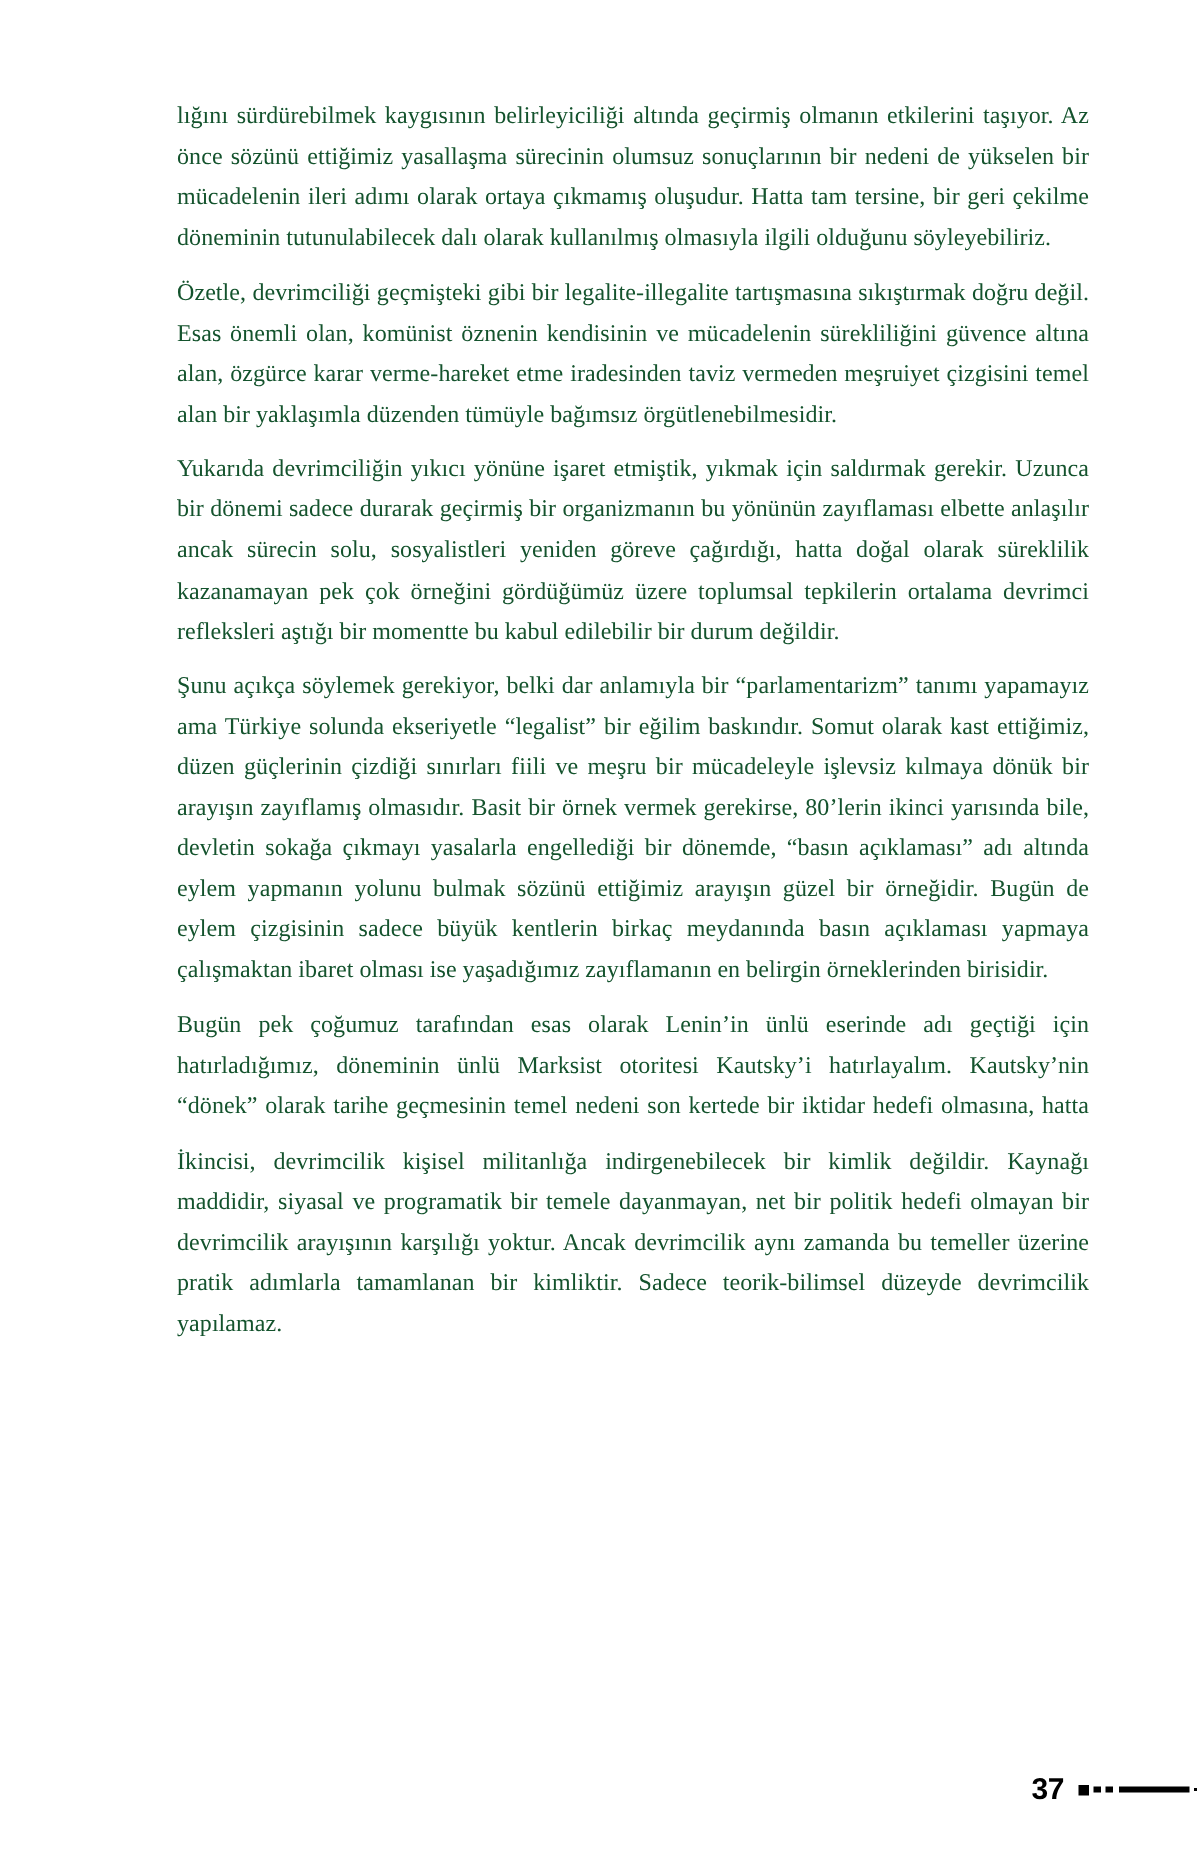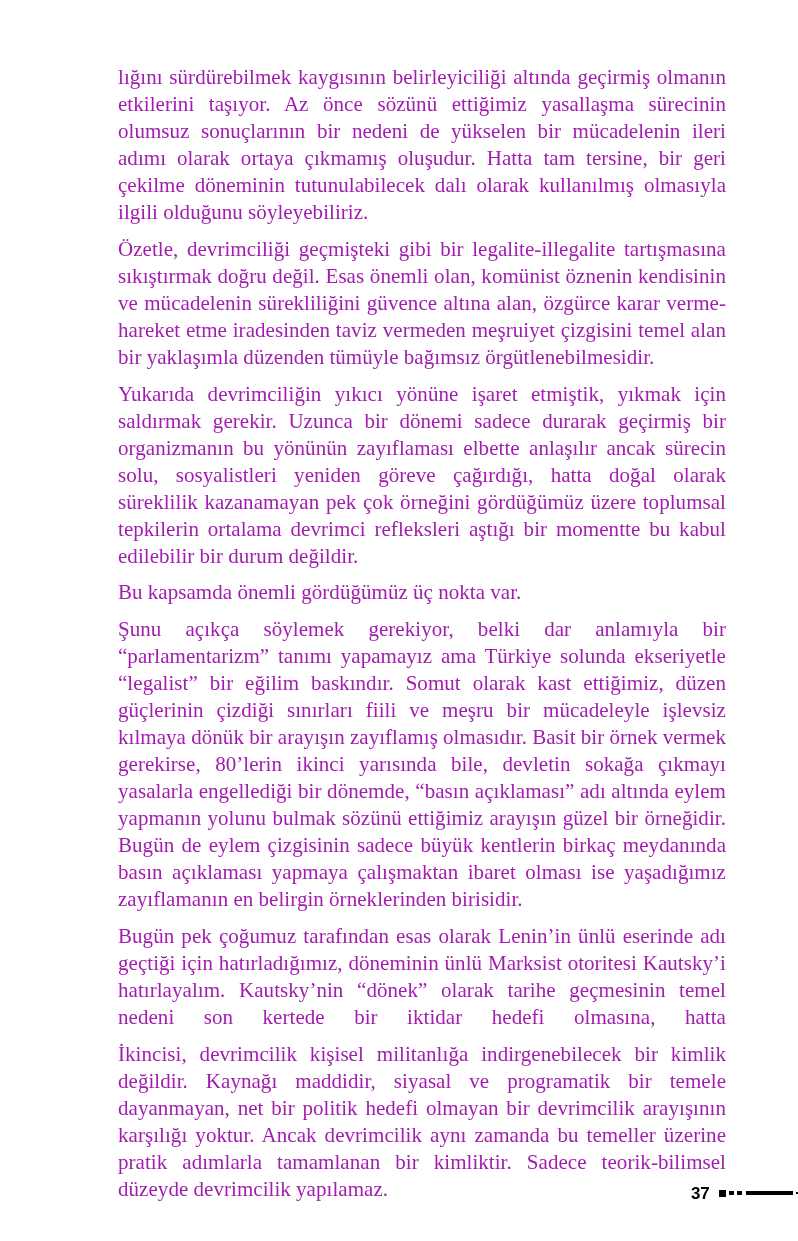--- a/index.html
+++ b/index.html
@@ -21,26 +21,26 @@
     background: #ffffff;
   }
   .text-column {
     position: absolute;
     left: 118px;
     top: 64px;
     width: 608px;
   }
   .para {
     font-family: "Liberation Serif", "DejaVu Serif", serif;
-    font-size: 21px;
+    font-size: 16px;
     line-height: 27.05px;
     text-align: justify;
     text-justify: inter-word;
     margin: 0 0 9.5px 0;
-    color: #a21caf;
+    color: #14532d;
     -webkit-hyphens: none;
     hyphens: none;
     word-spacing: -0.1px;
     letter-spacing: 0.05px;
   }
   .para:last-child {
     margin-bottom: 0;
   }
   
   .para.clipped {
@@ -51,21 +51,21 @@
     right: 0px;
     bottom: 37px;
     height: 22px;
     display: flex;
     align-items: center;
     justify-content: flex-end;
   }
   .page-number {
     font-family: "Liberation Sans", "DejaVu Sans", sans-serif;
     font-weight: bold;
-    font-size: 17px;
+    font-size: 20px;
     line-height: 1;
     color: #000000;
     letter-spacing: -0.2px;
   }
   .ornament {
     display: flex;
     align-items: center;
     margin-left: 9px;
   }
   .orn-sq-lg {
@@ -94,21 +94,20 @@
 </style>
 </head>
 <body>
 
 <div class="page">
 
   <div class="text-column">
     <p class="para">lığını sürdürebilmek kaygısının belirleyiciliği altında geçirmiş olmanın etkilerini taşıyor. Az önce sözünü ettiğimiz yasallaşma sürecinin olumsuz sonuçlarının bir nedeni de yükselen bir mücadelenin ileri adımı olarak ortaya çıkmamış oluşudur. Hatta tam tersine, bir geri çekilme döneminin tutunulabilecek dalı olarak kullanılmış olmasıyla ilgili olduğunu söyleyebiliriz.</p>
     <p class="para">Özetle, devrimciliği geçmişteki gibi bir legalite-illegalite tartışmasına sıkıştırmak doğru değil. Esas önemli olan, komünist öznenin kendisinin ve mücadelenin sürekliliğini güvence altına alan, özgürce karar verme-hareket etme iradesinden taviz vermeden meşruiyet çizgisini temel alan bir yaklaşımla düzenden tümüyle bağımsız örgütlenebilmesidir.</p>
     <p class="para">Yukarıda devrimciliğin yıkıcı yönüne işaret etmiştik, yıkmak için saldırmak gerekir. Uzunca bir dönemi sadece durarak geçirmiş bir organizmanın bu yönünün zayıflaması elbette anlaşılır ancak sürecin solu, sosyalistleri yeniden göreve çağırdığı, hatta doğal olarak süreklilik kazanamayan pek çok örneğini gördüğümüz üzere toplumsal tepkilerin ortalama devrimci refleksleri aştığı bir momentte bu kabul edilebilir bir durum değildir.</p>
-    <p class="para">Bu kapsamda önemli gördüğümüz üç nokta var.</p>
     <p class="para">Şunu açıkça söylemek gerekiyor, belki dar anlamıyla bir “parlamentarizm” tanımı yapamayız ama Türkiye solunda ekseriyetle “legalist” bir eğilim baskındır. Somut olarak kast ettiğimiz, düzen güçlerinin çizdiği sınırları fiili ve meşru bir mücadeleyle işlevsiz kılmaya dönük bir arayışın zayıflamış olmasıdır. Basit bir örnek vermek gerekirse, 80’lerin ikinci yarısında bile, devletin sokağa çıkmayı yasalarla engellediği bir dönemde, “basın açıklaması” adı altında eylem yapmanın yolunu bulmak sözünü ettiğimiz arayışın güzel bir örneğidir. Bugün de eylem çizgisinin sadece büyük kentlerin birkaç meydanında basın açıklaması yapmaya çalışmaktan ibaret olması ise yaşadığımız zayıflamanın en belirgin örneklerinden birisidir.</p>
     <p class="para clipped">Bugün pek çoğumuz tarafından esas olarak Lenin’in ünlü eserinde adı geçtiği için hatırladığımız, döneminin ünlü Marksist otoritesi Kautsky’i hatırlayalım. Kautsky’nin “dönek” olarak tarihe geçmesinin temel nedeni son kertede bir iktidar hedefi olmasına, hatta</p>
     <p class="para">İkincisi, devrimcilik kişisel militanlığa indirgenebilecek bir kimlik değildir. Kaynağı maddidir, siyasal ve programatik bir temele dayanmayan, net bir politik hedefi olmayan bir devrimcilik arayışının karşılığı yoktur. Ancak devrimcilik aynı zamanda bu temeller üzerine pratik adımlarla tamamlanan bir kimliktir. Sadece teorik-bilimsel düzeyde devrimcilik yapılamaz.</p>
   </div>
 
   <div class="footer">
     <span class="page-number">37</span>
     <span class="ornament">
       <span class="orn-sq-lg"></span>
       <span class="orn-sq-sm"></span>

